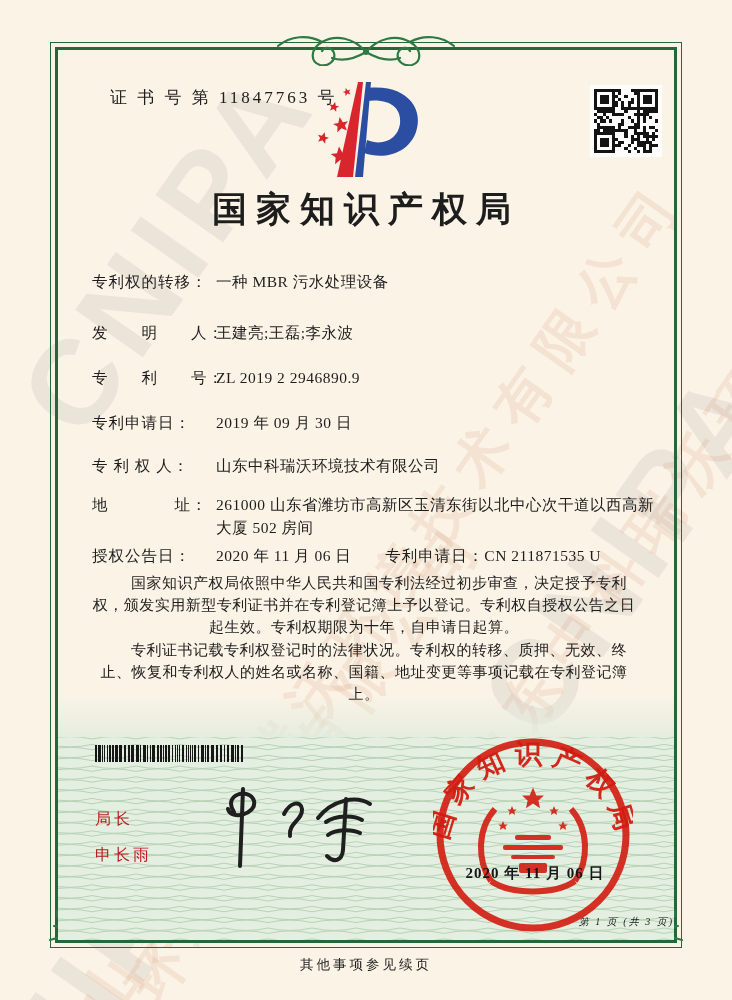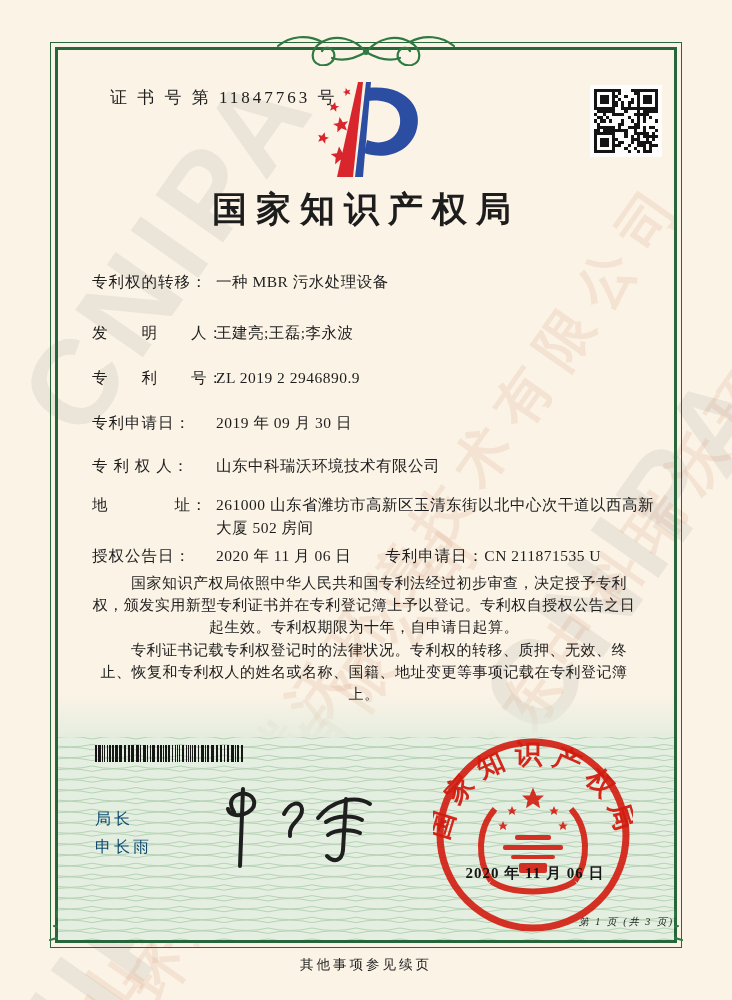--- a/index.html
+++ b/index.html
@@ -36,21 +36,21 @@
   .paras p{margin:0 0 1px 0;text-indent:2em;}
   
   .fade{position:absolute;left:58px;right:58px;top:694px;height:43px;
         background:linear-gradient(to bottom,rgba(240,228,218,0),rgba(225,236,222,0.85));}
   .band{position:absolute;left:58px;right:58px;top:737px;height:203px;background:#e4efe1;overflow:hidden;}
   .waves{position:absolute;inset:0;width:100%;height:100%;}
   .waves path{fill:none;stroke:#b7d3b6;stroke-width:1;}
   .barcode{position:absolute;left:37px;top:8px;width:200px;height:17px;display:flex;align-items:stretch;}
   .barcode span{display:inline-block;height:100%;background:#161616;flex:none;}
   .sig-label{position:absolute;left:37px;font-family:Liberation Serif, serif;
-             font-size:16px;letter-spacing:3px;color:#0c4a6e;}
+             font-size:16px;letter-spacing:3px;color:#b91c1c;}
   .signature{position:absolute;left:148px;top:45px;}
   .signature path{fill:none;stroke:#1f1f1f;stroke-width:4;stroke-linecap:round;stroke-linejoin:round;}
   .seal{position:absolute;left:375px;top:-2px;}
   .seal-date{position:absolute;left:382px;top:127px;width:190px;text-align:center;font-size:15px;
              font-weight:bold;letter-spacing:1px;color:#161616;}
   .pagenum{position:absolute;left:0;width:100%;top:178px;text-align:right;font-size:10px;letter-spacing:2px;font-style:italic;}
   .note{position:absolute;left:0;top:956px;width:100%;text-align:center;font-size:13.5px;letter-spacing:3px;}
 </style>
 </head>
 <body>
@@ -675,21 +675,21 @@
         <span style="width: 2px; margin-right: 2px;"></span>
         <span style="width: 1px; margin-right: 2px;"></span>
         <span style="width: 2px; margin-right: 2px;"></span>
         <span style="width: 3px; margin-right: 1px;"></span>
         <span style="width: 1px; margin-right: 1px;"></span>
         <span style="width: 2px; margin-right: 2px;"></span>
         <span style="width: 2px; margin-right: 1px;"></span>
       </div>
 
     <div class="sig-label" style="top:72px">局长</div>
-    <div class="sig-label" style="top:100px">申长雨</div>
+    <div class="sig-label" style="top:108px">申长雨</div>
 
     <svg class="signature" width="190" height="95" viewBox="0 0 190 95">
       <path d="M28,30 C16,12 44,5 48,19 C51,32 25,39 22,27"></path>
       <path d="M37,7 L34,84"></path>
       <path d="M78,32 C84,20 95,18 96,27 C97,38 82,41 84,54"></path>
       <path d="M112,36 C126,18 150,13 164,22"></path>
       <path d="M140,17 L137,68 C136,79 128,81 121,74"></path>
       <path d="M120,40 C130,33 148,33 156,38"></path>
       <path d="M122,53 C130,47 146,47 154,51"></path>
     </svg>

